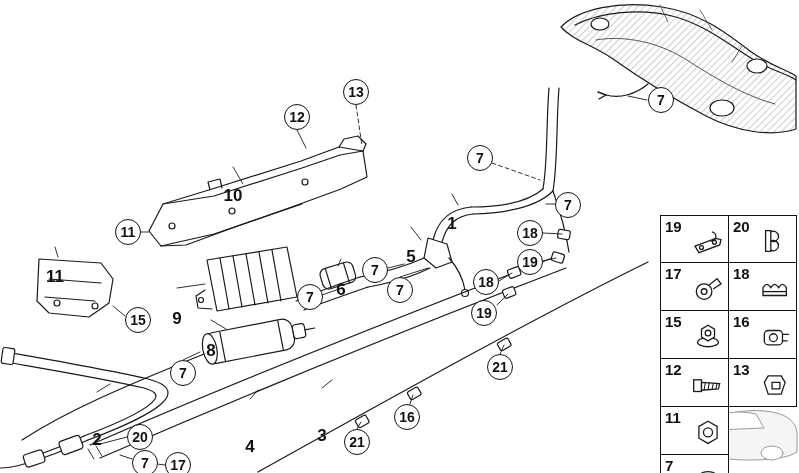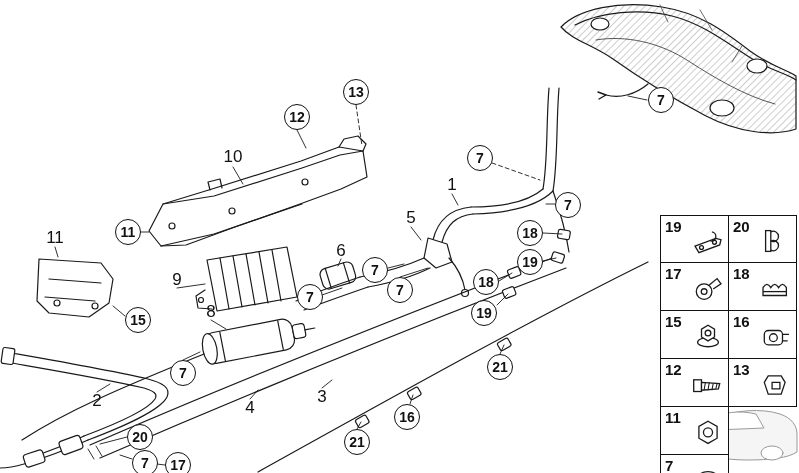--- a/index.html
+++ b/index.html
@@ -7,22 +7,22 @@
     position:relative;width:799px;height:473px;background:#fff;overflow:hidden;
     font-family:"Liberation Sans",sans-serif;color:#111;
   }
   .art{position:absolute;left:0;top:0;}
   .co{
     position:absolute;width:26px;height:26px;border:1.6px solid #111;border-radius:50%;
     background:#fff;display:flex;align-items:center;justify-content:center;
     font-size:14px;font-weight:bold;box-sizing:border-box;z-index:5;cursor:pointer;
   }
   .plbl{
-    position:absolute;transform:translate(-50%,-50%);font-size:17px;font-weight:normal;
-    z-index:5;background:transparent;cursor:pointer;
+    position:absolute;transform:translate(-50%,-50%);font-size:17px;font-weight:bold;
+    z-index:5;background:transparent;cursor:pointer;margin-top:39px;
   }
   .cell{
     position:absolute;border:1px solid #111;background:#fff;box-sizing:border-box;z-index:4;cursor:pointer;
   }
   .cell .num{position:absolute;top:2px;left:4px;font-size:15px;font-weight:bold;}
   .cell .ic{position:absolute;right:4px;top:55%;transform:translateY(-50%);}
 </style>
 </head>
 <body>
 

